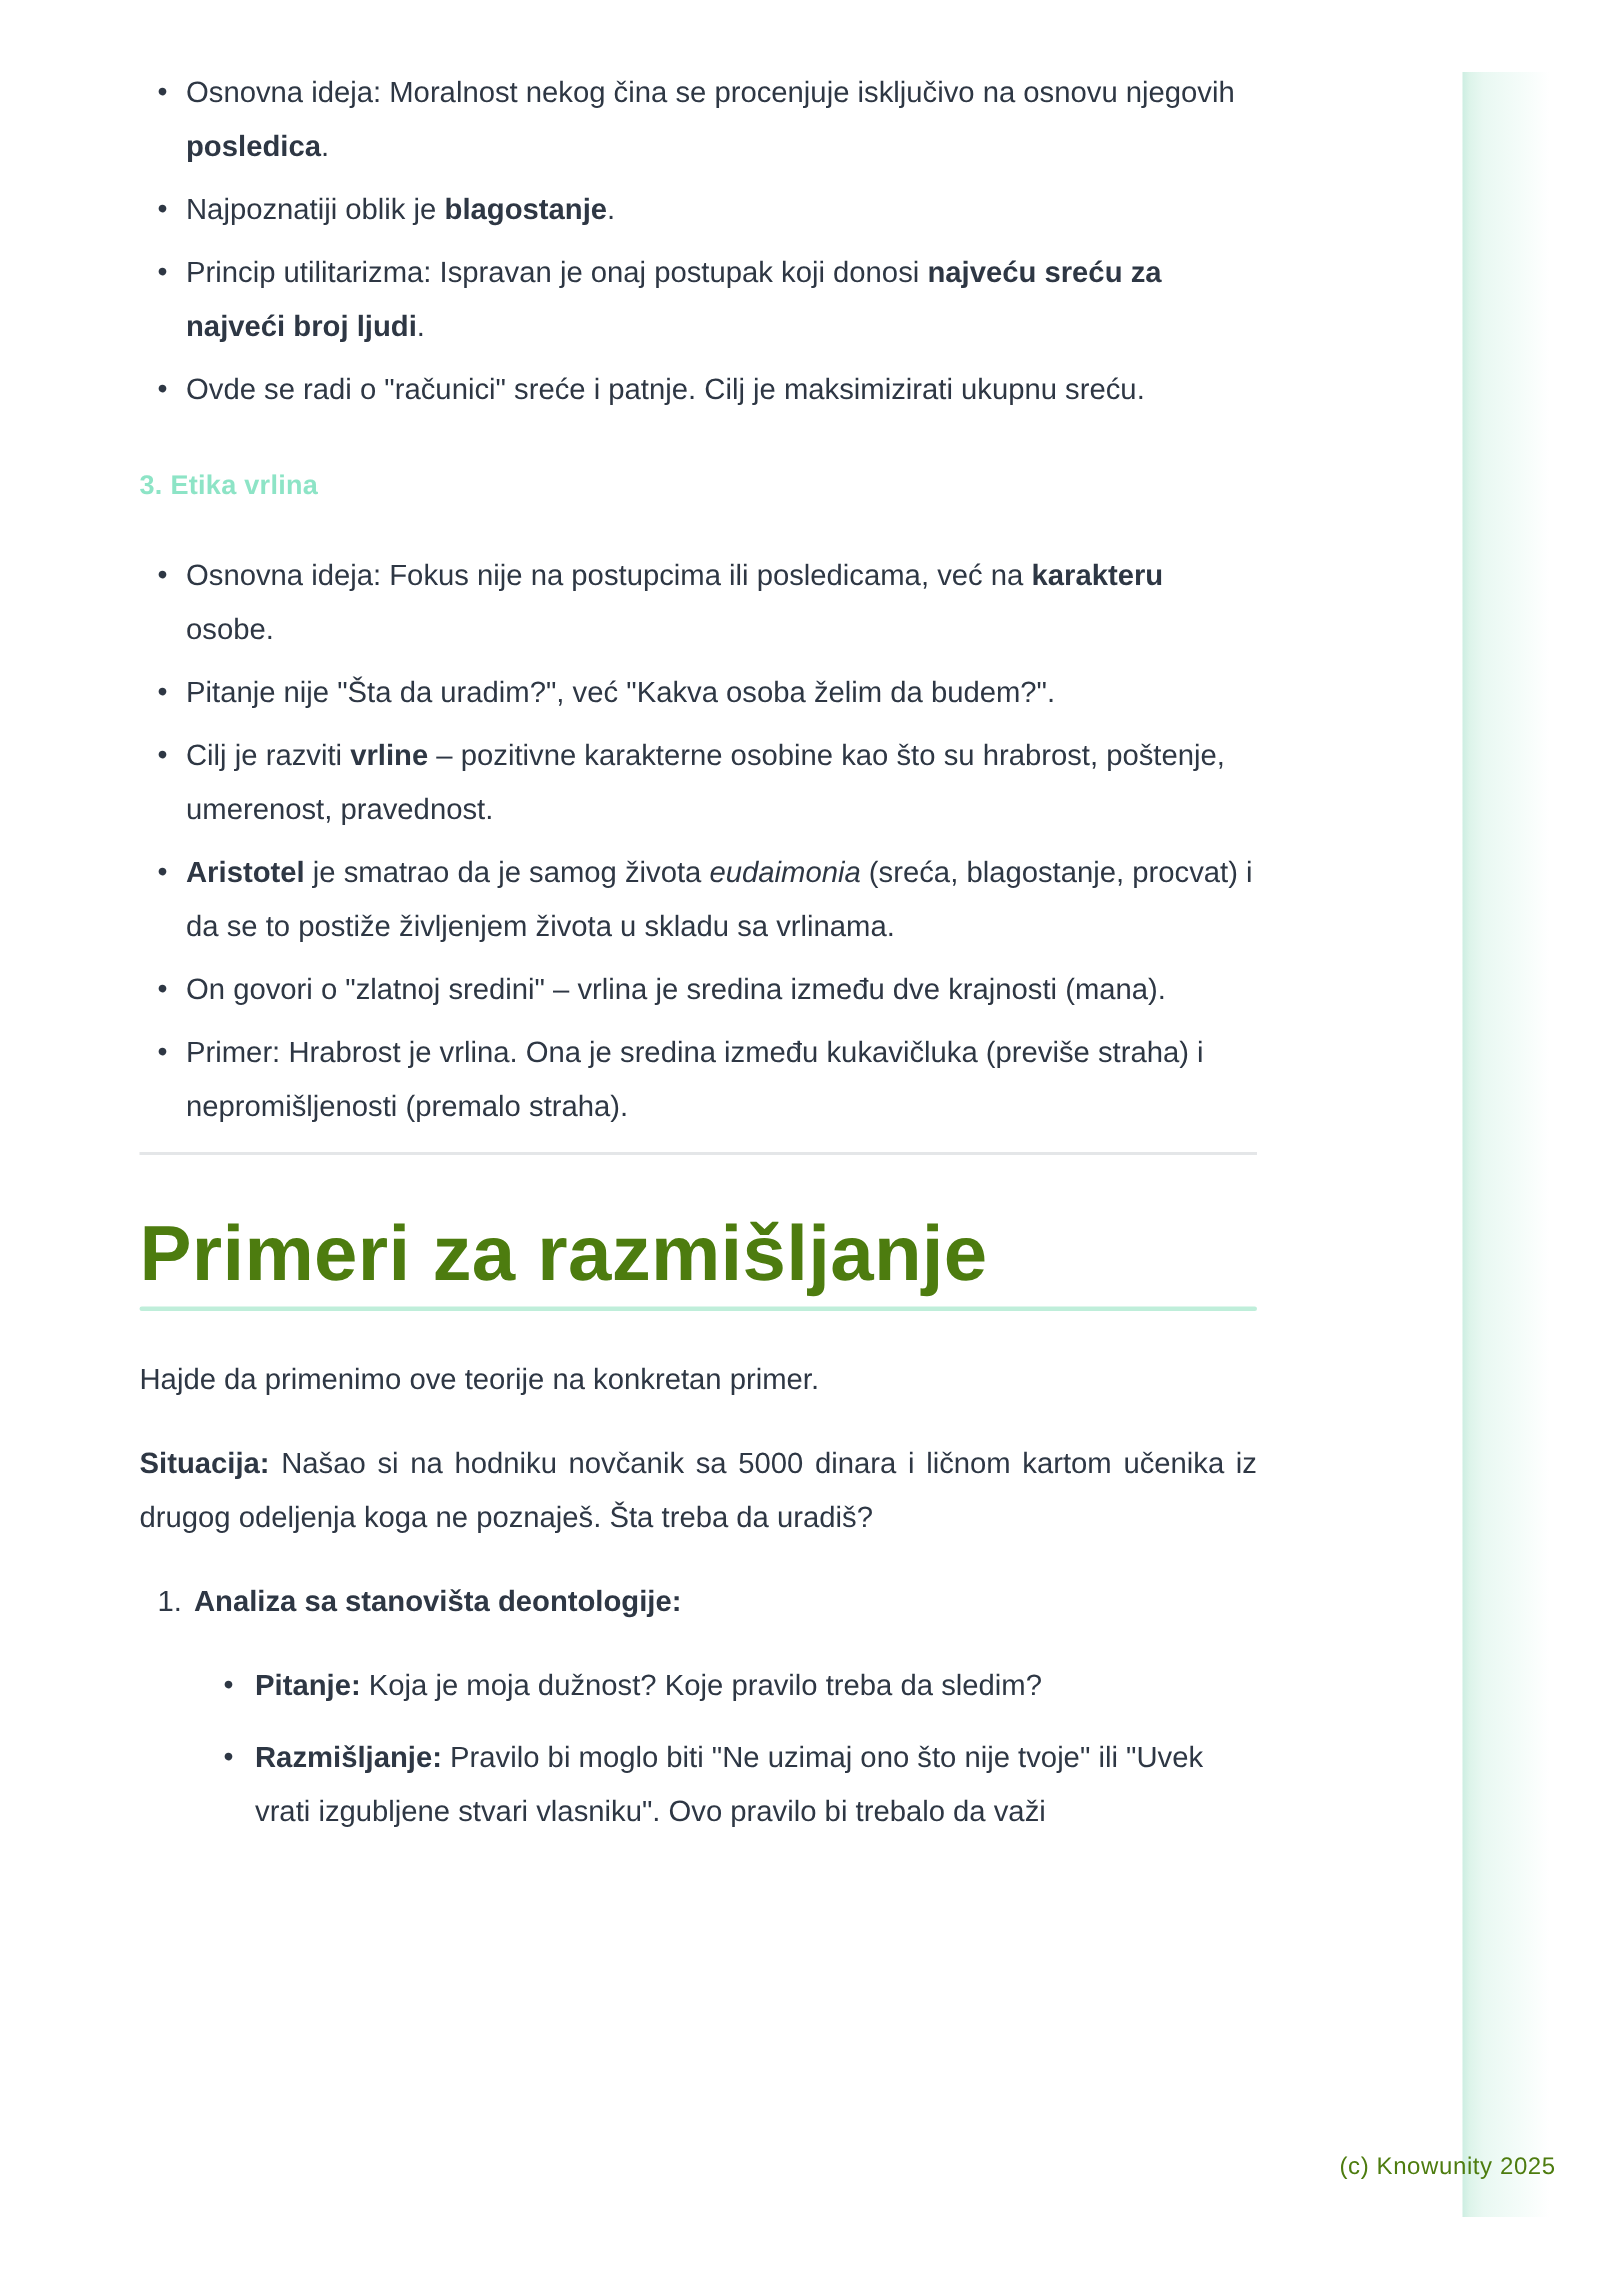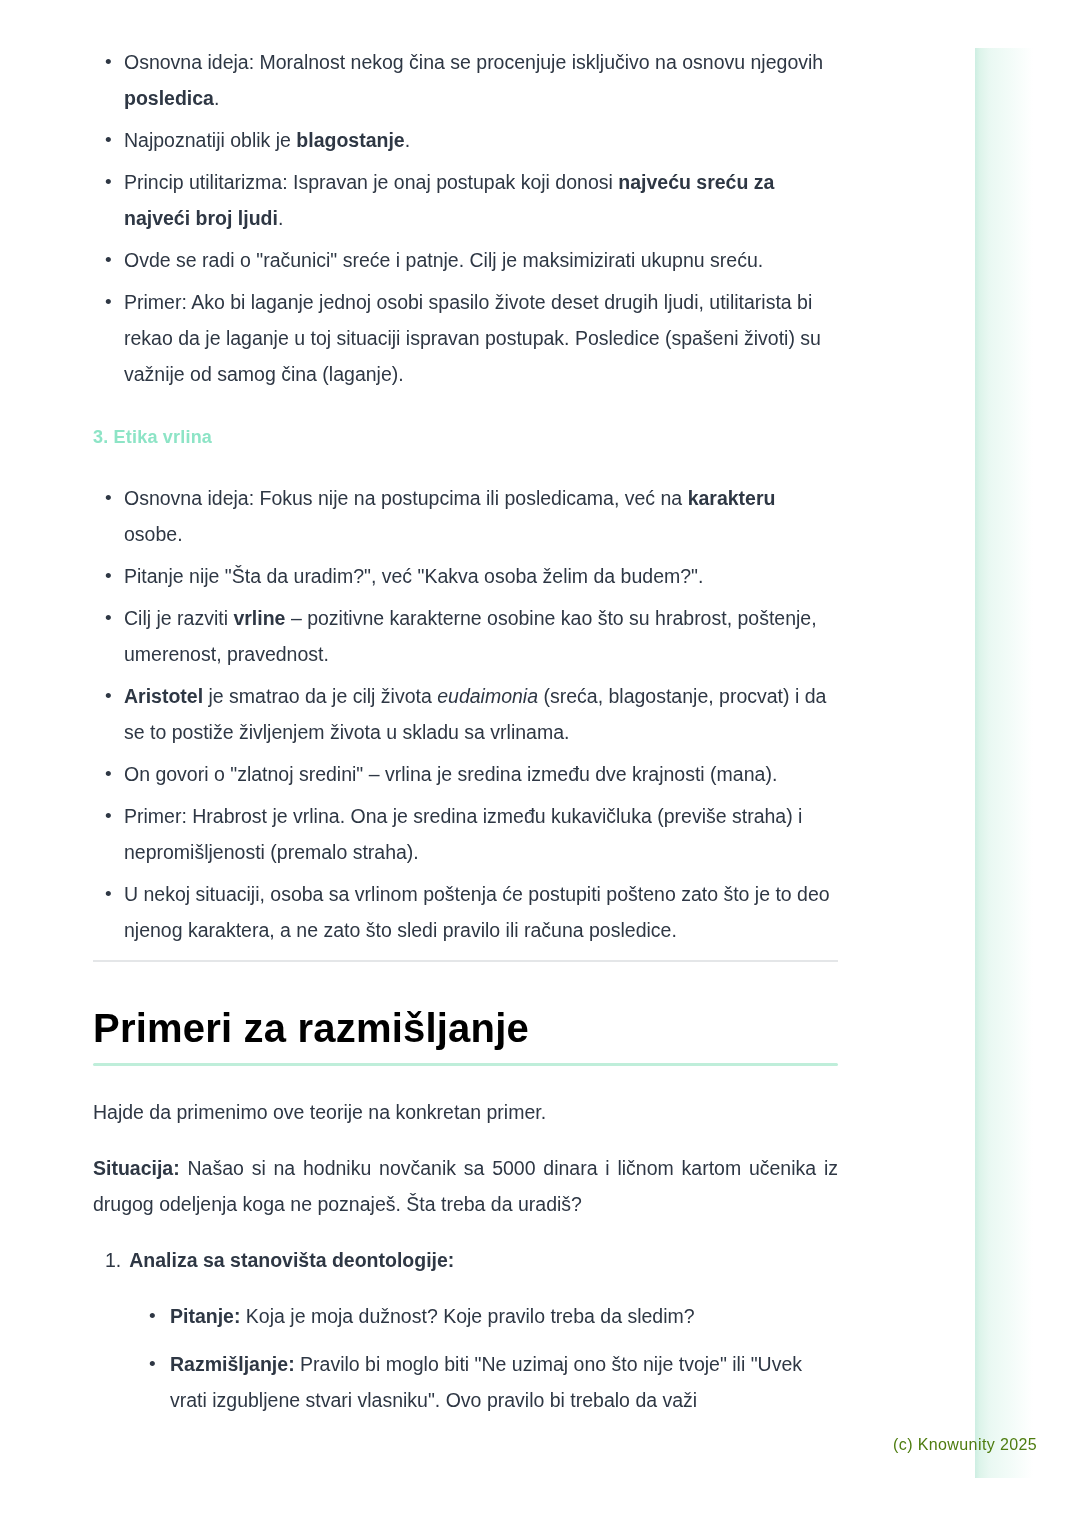--- a/index.html
+++ b/index.html
@@ -70,24 +70,24 @@
     color: #8de4c6;
     letter-spacing: 0.2px;
   }
   hr.divider {
     border: none;
     border-top: 2px solid #e4e6e8;
     margin: 12px 0 0 0;
   }
   h1.page-heading {
     margin: 44px 0 0 0;
-    font-size: 40px;
+    font-size: 52px;
     line-height: 44px;
     font-weight: bold;
-    color: #000000;
+    color: #4d7c0f;
     letter-spacing: 0.2px;
   }
   .h1-underline {
     height: 3px;
     background: #bfeeda;
     border-radius: 2px;
     margin-top: 13px;
   }
   p.para { margin: 28px 0 0 0; }
   p.para.tight { margin-top: 20px; }
@@ -111,32 +111,30 @@
 
 <div class="side-strip"></div>
 <div class="watermark">(c) Knowunity 2025</div>
 
 <main class="content">
   <ul class="bullets lvl1">
       <li><span>Osnovna ideja: Moralnost nekog čina se procenjuje isključivo na osnovu njegovih </span><span class="b">posledica</span><span>.</span></li>
       <li><span>Najpoznatiji oblik je </span><span class="b">blagostanje</span><span>.</span></li>
       <li><span>Princip utilitarizma: Ispravan je onaj postupak koji donosi </span><span class="b">najveću sreću za najveći broj ljudi</span><span>.</span></li>
       <li><span>Ovde se radi o "računici" sreće i patnje. Cilj je maksimizirati ukupnu sreću.</span></li>
-      <li><span>Primer: Ako bi laganje jednoj osobi spasilo živote deset drugih ljudi, utilitarista bi rekao da je laganje u toj situaciji ispravan postupak. Posledice (spašeni životi) su važnije od samog čina (laganje).</span></li>
     </ul>
 
   <h2 class="section-heading">3. Etika vrlina</h2>
   <ul class="bullets lvl1">
       <li><span>Osnovna ideja: Fokus nije na postupcima ili posledicama, već na </span><span class="b">karakteru</span><span> osobe.</span></li>
       <li><span>Pitanje nije "Šta da uradim?", već "Kakva osoba želim da budem?".</span></li>
       <li><span>Cilj je razviti </span><span class="b">vrline</span><span> – pozitivne karakterne osobine kao što su hrabrost, poštenje, umerenost, pravednost.</span></li>
-      <li><span class="b">Aristotel</span><span> je smatrao da je cilj života </span><span class="i">eudaimonia</span><span> (sreća, blagostanje, procvat) i da se to postiže življenjem života u skladu sa vrlinama.</span></li>
+      <li><span class="b">Aristotel</span><span> je smatrao da je samog života </span><span class="i">eudaimonia</span><span> (sreća, blagostanje, procvat) i da se to postiže življenjem života u skladu sa vrlinama.</span></li>
       <li><span>On govori o "zlatnoj sredini" – vrlina je sredina između dve krajnosti (mana).</span></li>
       <li><span>Primer: Hrabrost je vrlina. Ona je sredina između kukavičluka (previše straha) i nepromišljenosti (premalo straha).</span></li>
-      <li><span>U nekoj situaciji, osoba sa vrlinom poštenja će postupiti pošteno zato što je to deo njenog karaktera, a ne zato što sledi pravilo ili računa posledice.</span></li>
     </ul>
 
   <hr class="divider">
 
   <h1 class="page-heading">Primeri za razmišljanje</h1>
   <div class="h1-underline"></div>
 
   <p class="para"><span>Hajde da primenimo ove teorije na konkretan primer.</span></p>
   <p class="para tight justify"><span class="b">Situacija:</span><span> Našao si na hodniku novčanik sa 5000 dinara i ličnom kartom učenika iz drugog odeljenja koga ne poznaješ. Šta treba da uradiš?</span></p>
 

